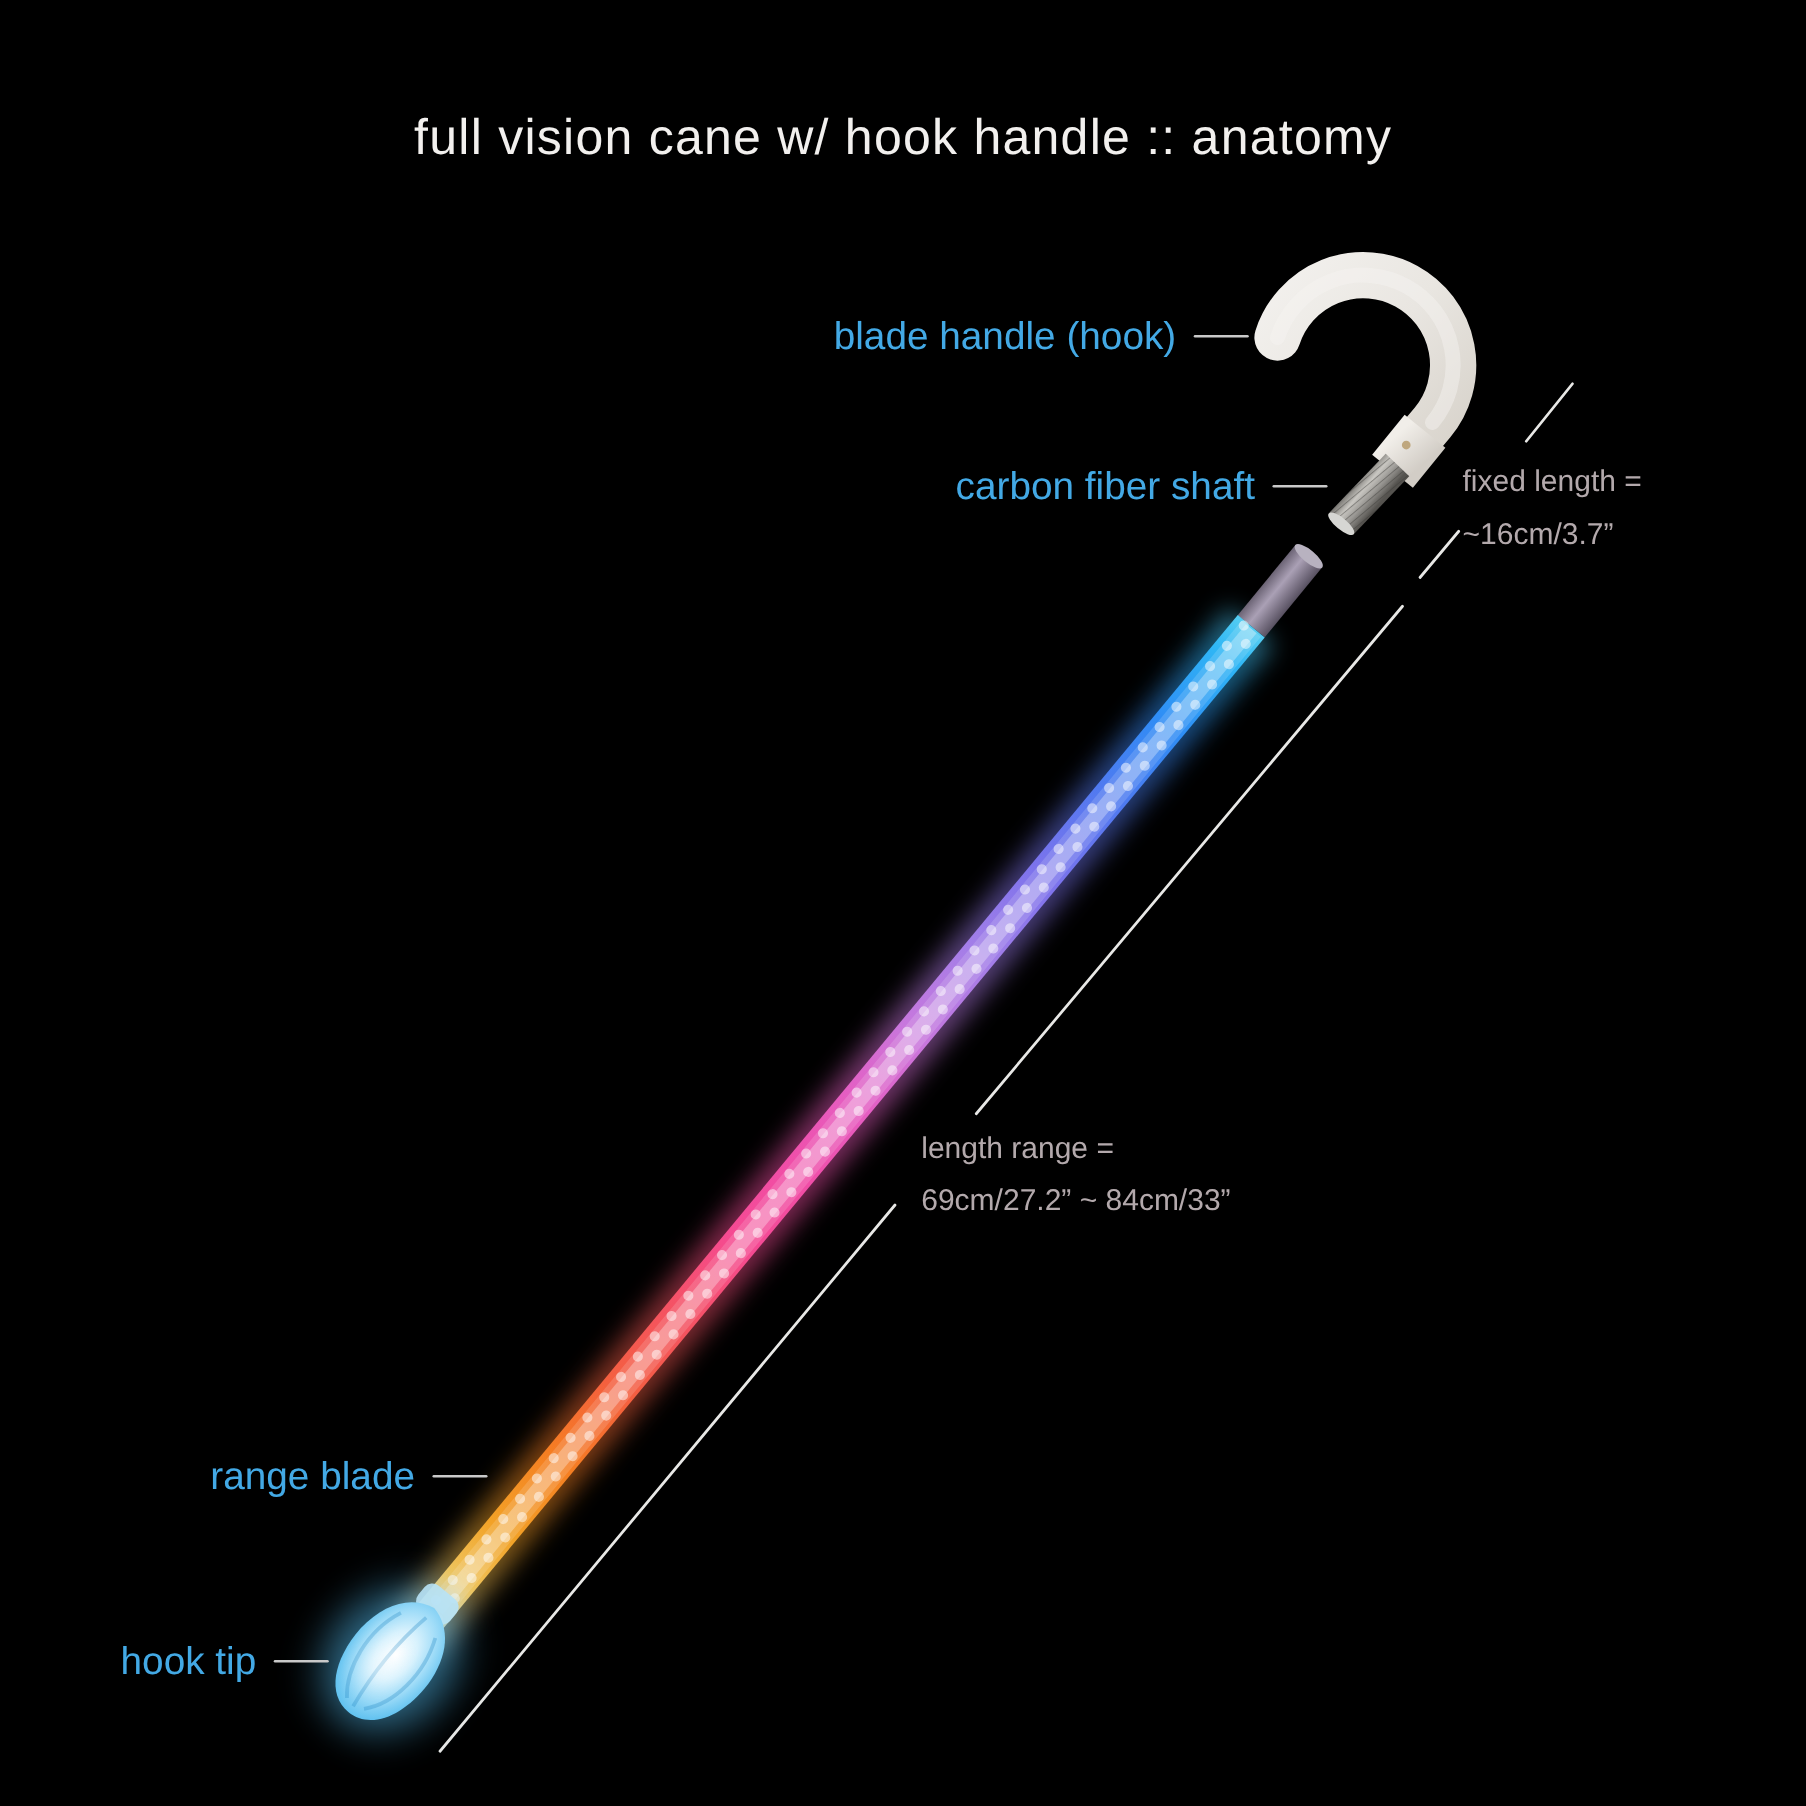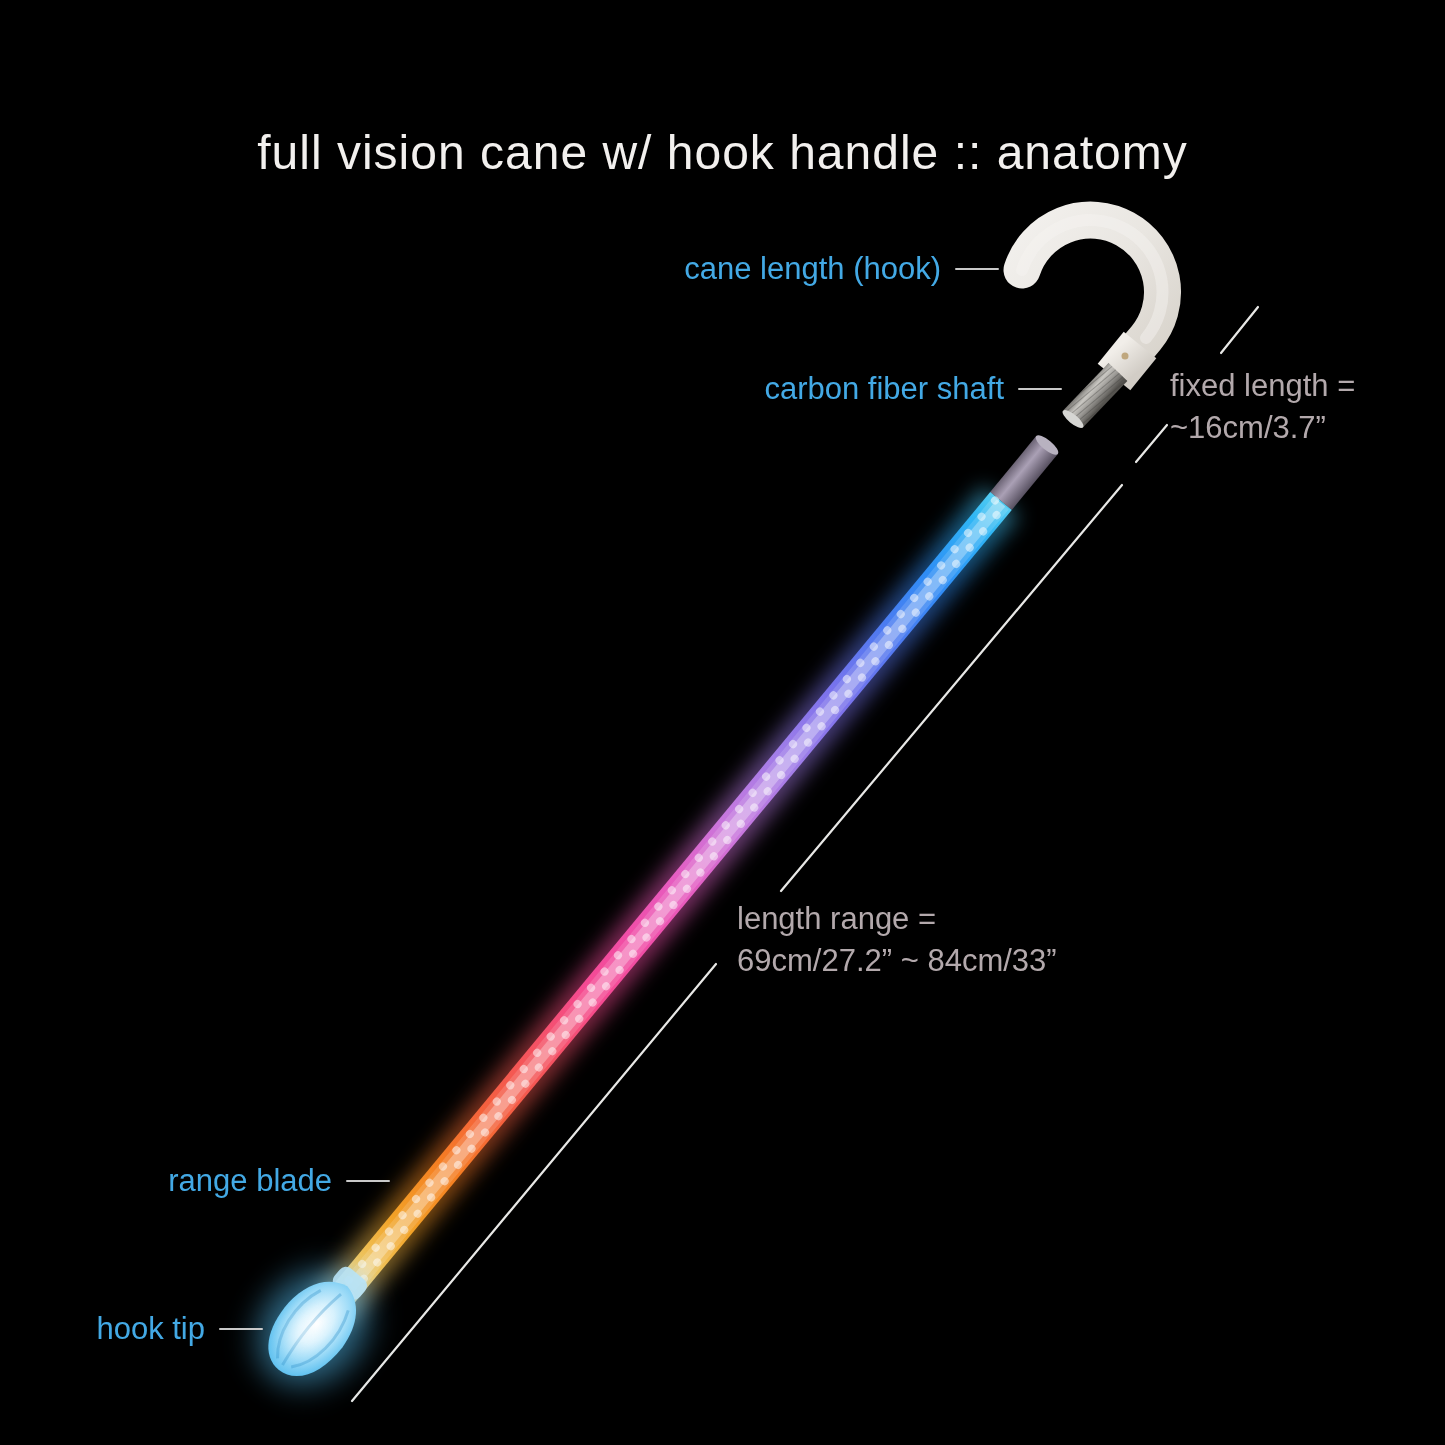--- a/index.html
+++ b/index.html
@@ -10,29 +10,29 @@
     --leader-dash:#c9c9c9;
   }
   html,body{margin:0;padding:0;background:var(--background);}
   .stage{
     position:relative;width:1445px;height:1445px;background:var(--background);
     overflow:hidden;font-family:"Liberation Sans","DejaVu Sans",sans-serif;
   }
   .stage svg{position:absolute;left:0;top:0;}
   .title{
     position:absolute;top:88px;left:0;width:100%;text-align:center;
-    color:var(--title-text);font-size:48px;font-weight:400;letter-spacing:1px;margin-top:37px;
+    color:var(--title-text);font-size:40px;font-weight:400;letter-spacing:1px;
   }
   .label{
     position:absolute;display:flex;align-items:center;gap:14px;height:36px;
     color:var(--label-blue);font-size:31px;white-space:nowrap;
   }
   .dash{width:44px;height:2px;background:var(--leader-dash);border-radius:1px;flex:0 0 auto;}
   .measure{
-    position:absolute;color:var(--measure-gray);font-size:31px;line-height:42px;
+    position:absolute;color:var(--measure-gray);font-size:24px;line-height:42px;
     white-space:nowrap;
   }
 </style>
 </head>
 <body>
 
 <div class="stage">
 
   <svg width="1445" height="1445" viewBox="0 0 1445 1445">
     <defs>
@@ -139,21 +139,21 @@
       <rect x="-16.5" y="-70" width="33" height="24" rx="8" fill="#b7e2f6" opacity="0.9"></rect>
       <path d="M 0 -54 C 20 -50 33 -32 35 -4 C 36 30 22 54 0 54 C -22 54 -36 30 -35 -4 C -33 -32 -20 -50 0 -54 Z" fill="url(#tipGrad)"></path>
       <path d="M -18 -34 C -30 -6 -24 28 -8 46 M 16 -36 C 28 -8 24 26 8 44 M 0 -44 C -6 -10 -4 24 0 48" fill="none" stroke="#2e8fc9" stroke-width="3" opacity="0.35"></path>
       <ellipse cx="-4" cy="8" rx="12" ry="18" fill="#ffffff" opacity="0.55" filter="url(#glow)"></ellipse>
     </g>
   </svg>
 
   <div class="title">full vision cane w/ hook handle :: anatomy</div>
 
   <div class="label" style="right:446px;top:251px">
-    <span>cane length (hook)</span>
+    <span>blade handle (hook)</span>
     <span class="dash"></span>
   </div>
 
   <div class="label" style="right:383px;top:371px">
     <span>carbon fiber shaft</span>
     <span class="dash"></span>
   </div>
 
   <div class="label" style="right:1055px;top:1163px">
     <span>range blade</span>

